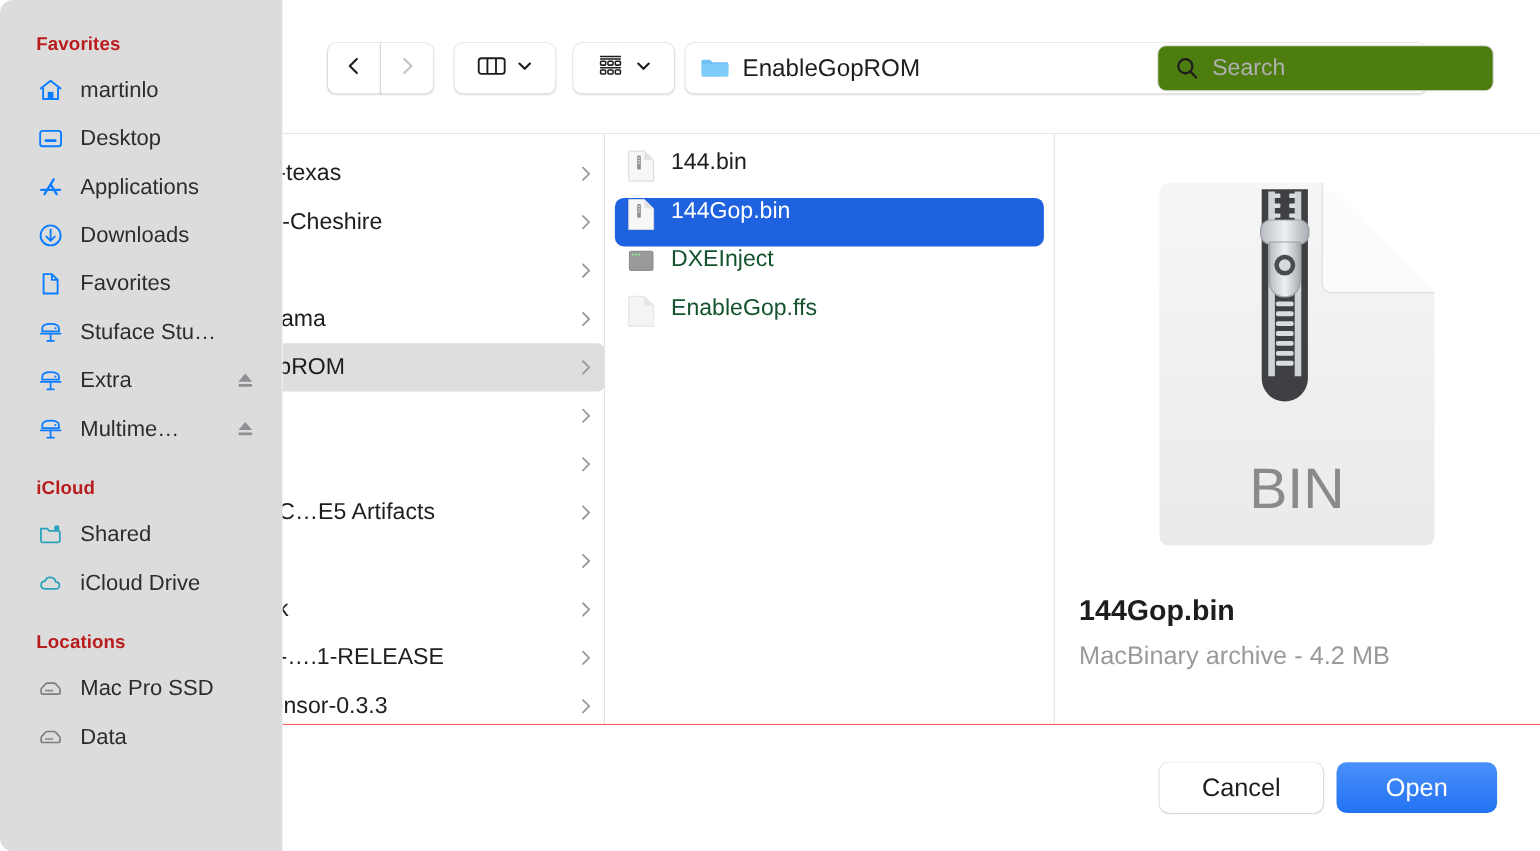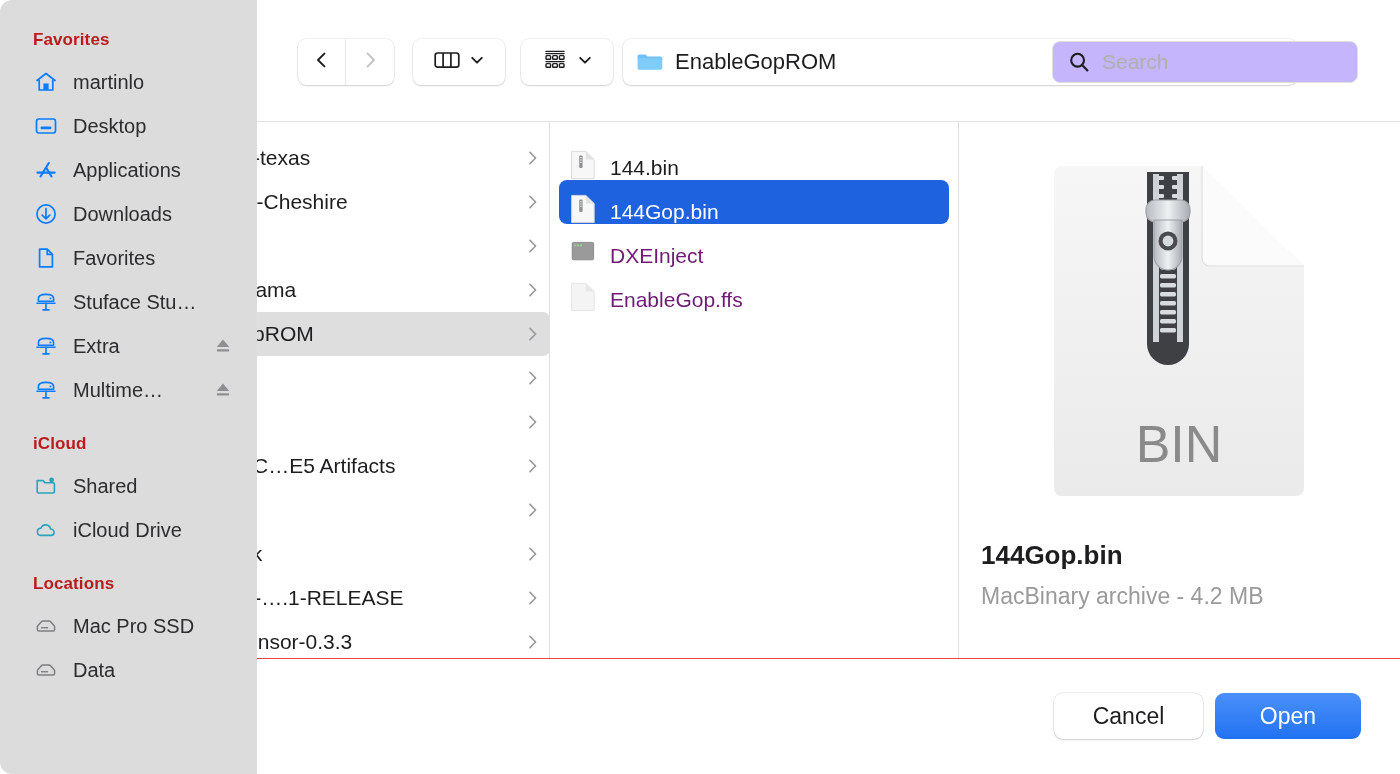--- a/index.html
+++ b/index.html
@@ -110,21 +110,21 @@
     width: 34px; height: 36px;
     margin-right: 5px;
     background: #2f7cf6;
     border-radius: 6px;
     display: flex; align-items: center; justify-content: center;
     flex: 0 0 34px;
   }
   #search-field {
     position: absolute; left: 795px; top: 41px;
     width: 306px; height: 42px;
-    background: #c4b5fd;
+    background: #4d7c0f;
     border: 1px solid #e0e0e0;
     border-radius: 8px;
     display: flex; align-items: center;
     padding-left: 14px;
   }
   #search-field .s-icon { margin-right: 11px; display: flex; }
   #search-input {
     border: 0; outline: 0; background: transparent;
     font-family: "Liberation Sans", sans-serif;
     font-size: 21px; color: #1d1d1f;
@@ -163,32 +163,32 @@
     color: #1d1d1f;
     white-space: nowrap;
     overflow: hidden;
   }
   .col-row .chev { flex: 0 0 12px; margin-left: 8px; display: flex; }
   #col-1 .col-row { margin-left: -60px; padding-left: 0; width: 353px; }
   .col-row.selected-grey { background: #dedede; }
 
   
   .file-row {
-    display: flex; align-items: flex-end;
+    display: flex; align-items: flex-start;
     height: 44px;
     margin: 0 9px;
     padding-left: 11px;
     border-radius: 8px;
     cursor: default;
   }
   .file-row .f-icon { width: 26px; flex: 0 0 26px; margin-right: 14px; display: flex; align-items:center; justify-content:center;}
   .file-row .f-name { font-size: 21px; color: #1d1d1f; white-space: nowrap; }
   .file-row.selected { background: #1f62e0; }
   .file-row.selected .f-name { color: #ffffff; }
-  .file-row.dimmed .f-name { color: #701a75; }
+  .file-row.dimmed .f-name { color: #14532d; }
 
   
   #preview-icon-wrap {
     height: 404px;
     display: flex; align-items: center; justify-content: center;
     padding-bottom: 14px;
   }
   #preview-meta { padding-left: 22px; }
   #preview-title {
     font-size: 26px; font-weight: 700; color: #1d1d1f;

